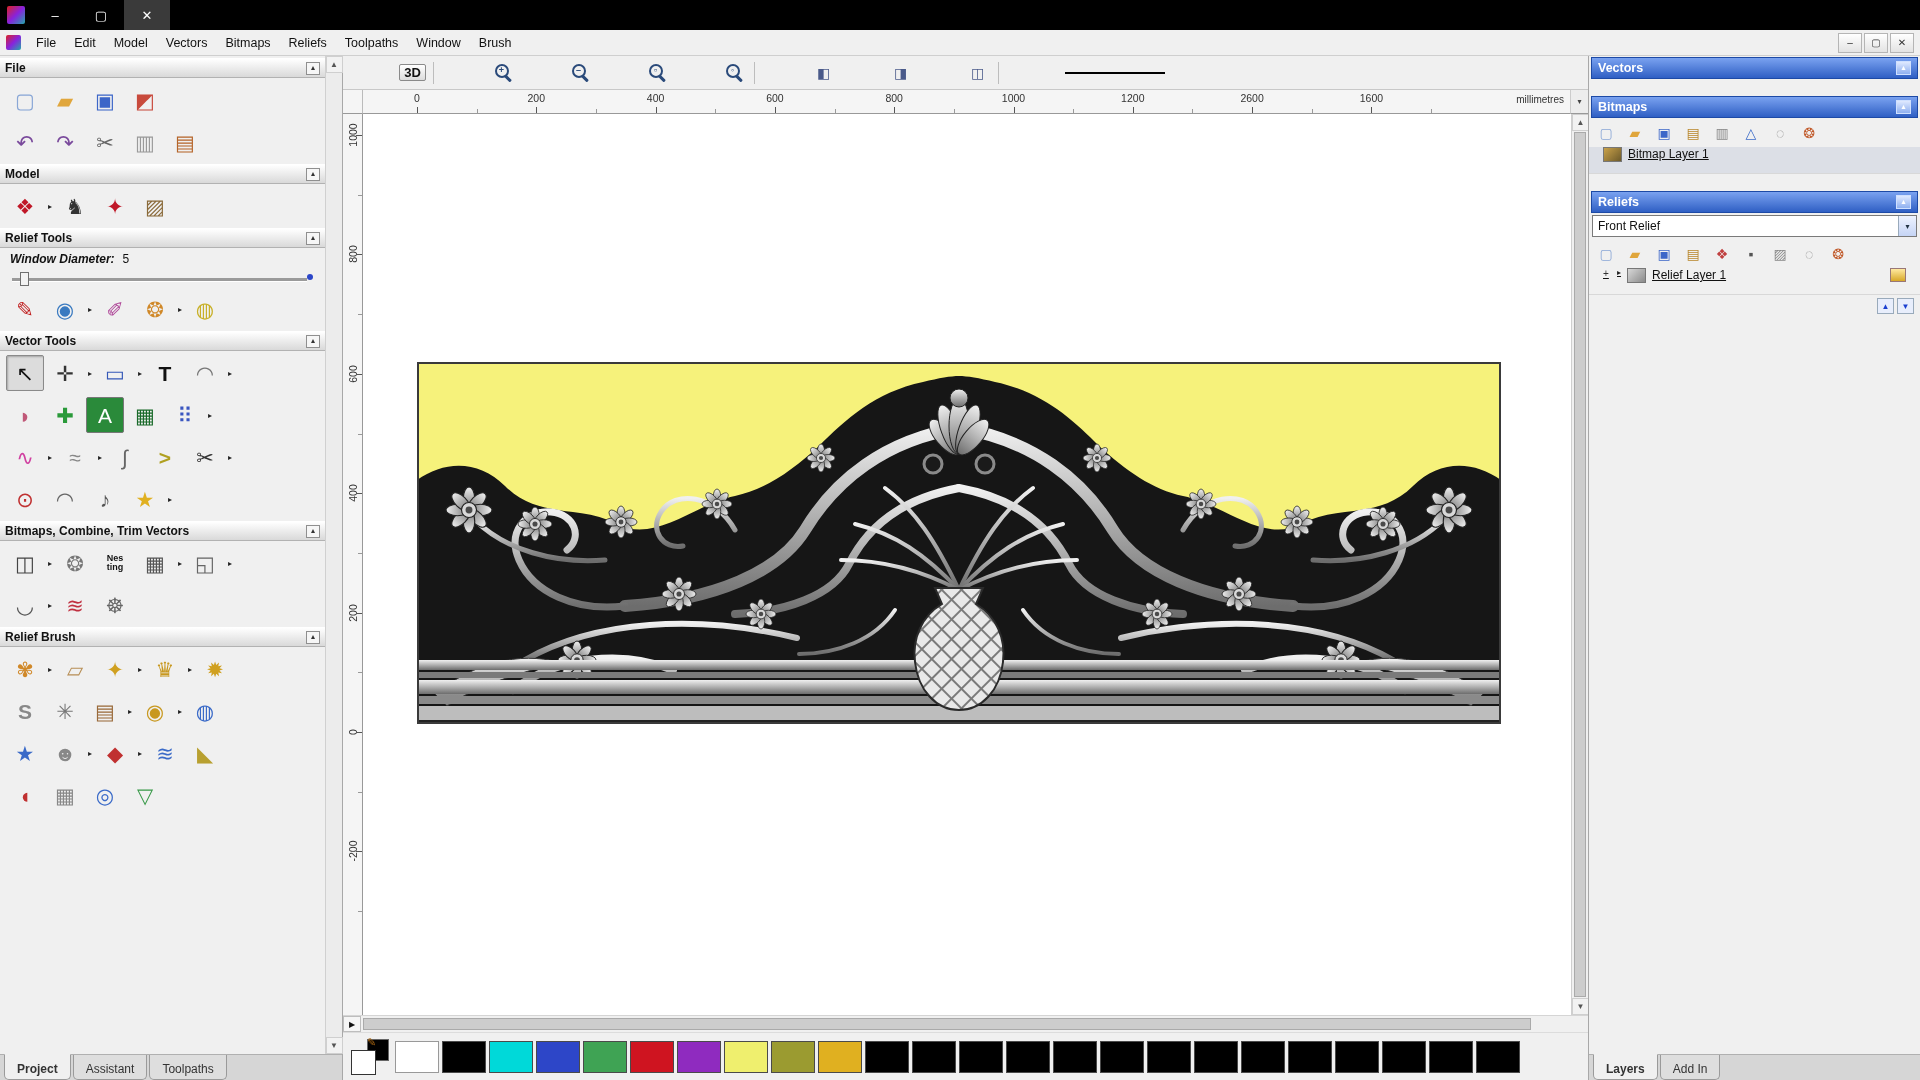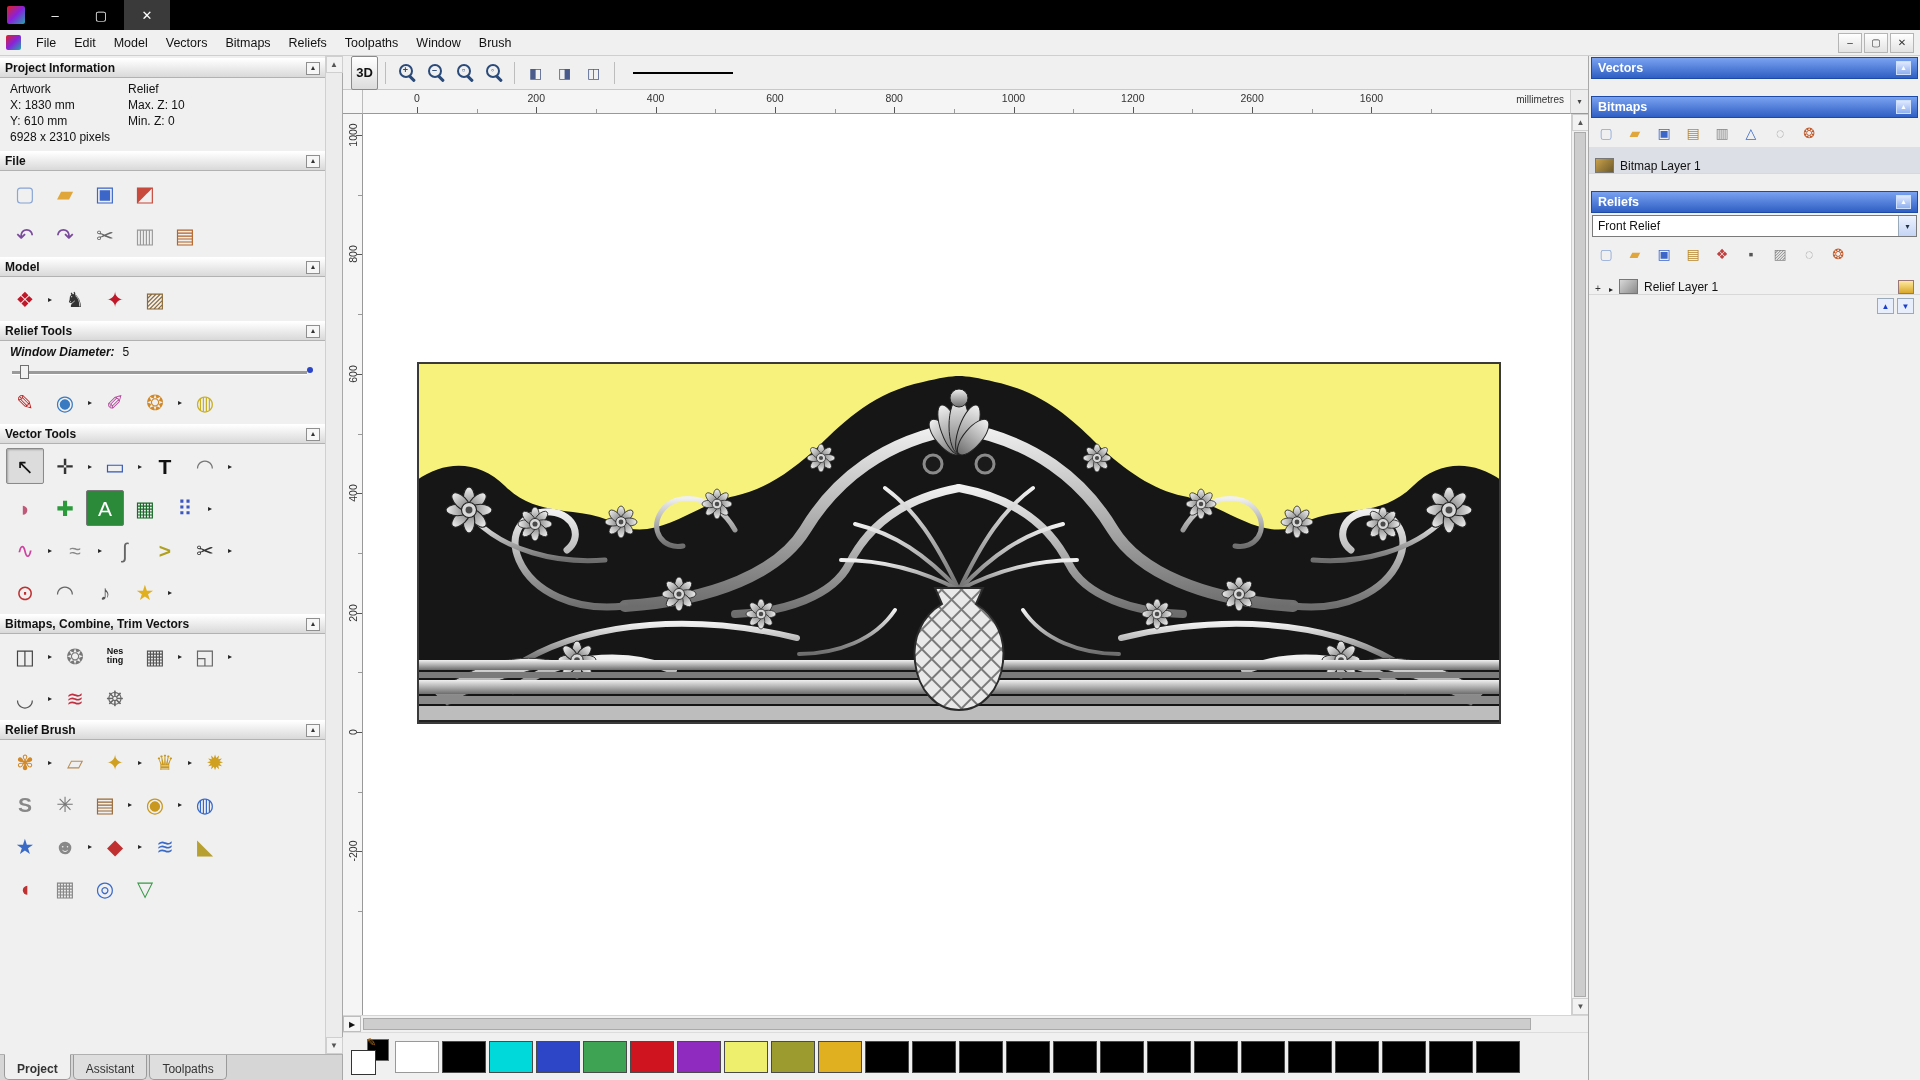--- a/index.html
+++ b/index.html
@@ -60,21 +60,21 @@
   .slider .dot { position:absolute; right:0; top:5px; width:6px; height:6px; border-radius:50%; background:#2b46c8; }
   .pl-tabs, .rp-tabs { height:26px; display:flex; background:#d6d6d6; border-top:1px solid #b0b0b0; padding:0 4px; gap:2px; align-items:stretch; }
   .btab { padding:3px 12px 0; font-size:12px; border:1px solid #9a9a9a; border-top:none; border-radius:0 0 5px 5px;
           background:#dedede; color:#333; display:flex; align-items:center; }
   .btab.active { background:#f0f0f0; border-top:1px solid #f0f0f0; margin-top:-1px; font-weight:bold; }
 
   
   .center { flex:1; display:flex; flex-direction:column; min-width:0; background:#f0f0f0; }
   .canvas-toolbar { height:34px; border-bottom:1px solid #c8c8c8; display:flex; align-items:center; padding-left:8px; }
   .canvas-toolbar .icon-row { padding:0; }
-  .canvas-toolbar .tool { width:27px; height:34px; }
+  .canvas-toolbar .tool { width:27px; height:17px;margin-left:48px; }
   .canvas-toolbar .tool .g { font-size:14px; }
   .tool.linebtn { width:auto; padding:0 10px; }
   .linprev { width:100px; border-top:2px solid #000; }
   .magwrap { position:relative; }
   .mag { position:relative; width:14px; height:14px; border:2px solid #2a4a7a; border-radius:50%;
          display:flex; align-items:center; justify-content:center; margin:-4px 2px 0 0; }
   .mag::after { content:""; position:absolute; right:-5px; bottom:-4px; width:8px; height:3px; background:#2a4a7a; transform:rotate(45deg); border-radius:1px; }
   .maglabel { font-size:9px; font-weight:bold; color:#2a4a7a; line-height:1; }
 
   .ruler-row { height:24px; display:flex; flex:0 0 auto; }
@@ -116,21 +116,21 @@
   .panel-right { width:332px; flex:0 0 auto; background:#f0f0f0; border-left:1px solid #a8a8a8; display:flex; flex-direction:column; }
   .rp-body { flex:1; display:flex; flex-direction:column; min-height:0; }
   .blue-header { height:22px; margin:1px 2px 0; display:flex; align-items:center; justify-content:space-between; padding:0 6px;
                  background:linear-gradient(#7aa2f0,#2f5fc4); border:1px solid #1d4aa6; color:#fff; font-weight:bold; font-size:12.5px; }
   .bh-btn { width:15px; height:14px; border:1px solid #cfe0ff; background:linear-gradient(#dfe9ff,#8fb0f0); color:#fff;
             font-size:7px; display:flex; align-items:center; justify-content:center; }
   .rp-gap { height:16px; }
   .small-tools .icon-row { padding:3px 4px; gap:3px; }
   .small-tools .tool { width:26px; height:23px; }
   .small-tools .tool .g { font-size:14px; }
-  .layer-row { height:27px; display:flex; align-items:flex-end; gap:6px; padding:0 6px; border-bottom:1px solid #d8d8d8; font-size:12px; }
+  .layer-row { height:27px; display:flex; align-items:flex-start; gap:6px; padding:0 14px; border-bottom:1px solid #d8d8d8; font-size:12px;text-decoration:underline; }
   .layer-row.selected { background:#dcdfe6; }
   .layer-icon { width:19px; height:15px; border:1px solid #777; flex:0 0 auto; }
   .layer-icon.bmp { background:linear-gradient(135deg,#caa24a,#6d5a2a); }
   .layer-icon.rel { background:linear-gradient(135deg,#d8d8d8,#8a8a8a); }
   .layer-right-icon { margin-left:auto; width:16px; height:14px; background:linear-gradient(#ffe9a0,#d8a828); border:1px solid #977; }
   .plus-badge { font-size:10px; color:#333; width:8px; }
   .expander { font-size:8px; color:#222; }
   .arrow-row { display:flex; justify-content:flex-end; gap:3px; padding:3px 6px; }
   .arrow-btn { width:17px; height:16px; border:1px solid #9ab; background:#e8eefc; color:#1a3fd0; font-size:8px;
                display:flex; align-items:center; justify-content:center; }
@@ -179,35 +179,20 @@
       <div class="cbtn">✕</div>
     </div>
   </div>
 
   <div class="main">
 
     <div class="panel-left">
       <div class="pl-body">
         <div class="pl-content">
 
-          <div class="section">
-            <div class="sec-header">
-              <span class="sec-title">Project Information</span>
-              <span class="sec-collapse">▴</span>
-            </div>
-            <div class="proj-grid">
-              <span>Artwork</span>
-              <span>Relief</span>
-              <span>X: 1830 mm</span>
-              <span>Max. Z: 10</span>
-              <span>Y: 610 mm</span>
-              <span>Min. Z: 0</span>
-              <span class="pg-span">6928 x 2310 pixels</span>
-            </div>
-          </div>
 
           <div class="section">
             <div class="sec-header">
               <span class="sec-title">File</span>
               <span class="sec-collapse">▴</span>
             </div>
             <div>
                 <div class="icon-row">
                   <div class="tool">
                     <span class="g" style="color: rgb(138, 167, 214);">▢</span>
@@ -848,18 +833,22 @@
           <span class="layer-icon rel"></span>
           <span>Relief Layer 1</span>
           <span class="layer-right-icon"></span>
         </div>
         <div class="arrow-row">
           <div class="arrow-btn">▲</div>
           <div class="arrow-btn">▼</div>
         </div>
         <div class="rp-fill"></div>
       </div>
+      <div class="rp-tabs">
+          <div class="btab active">Layers</div>
+          <div class="btab">Add In</div>
+        </div>
     </div>
 
   </div>
 
 
 </div>
 
 </body></html>

